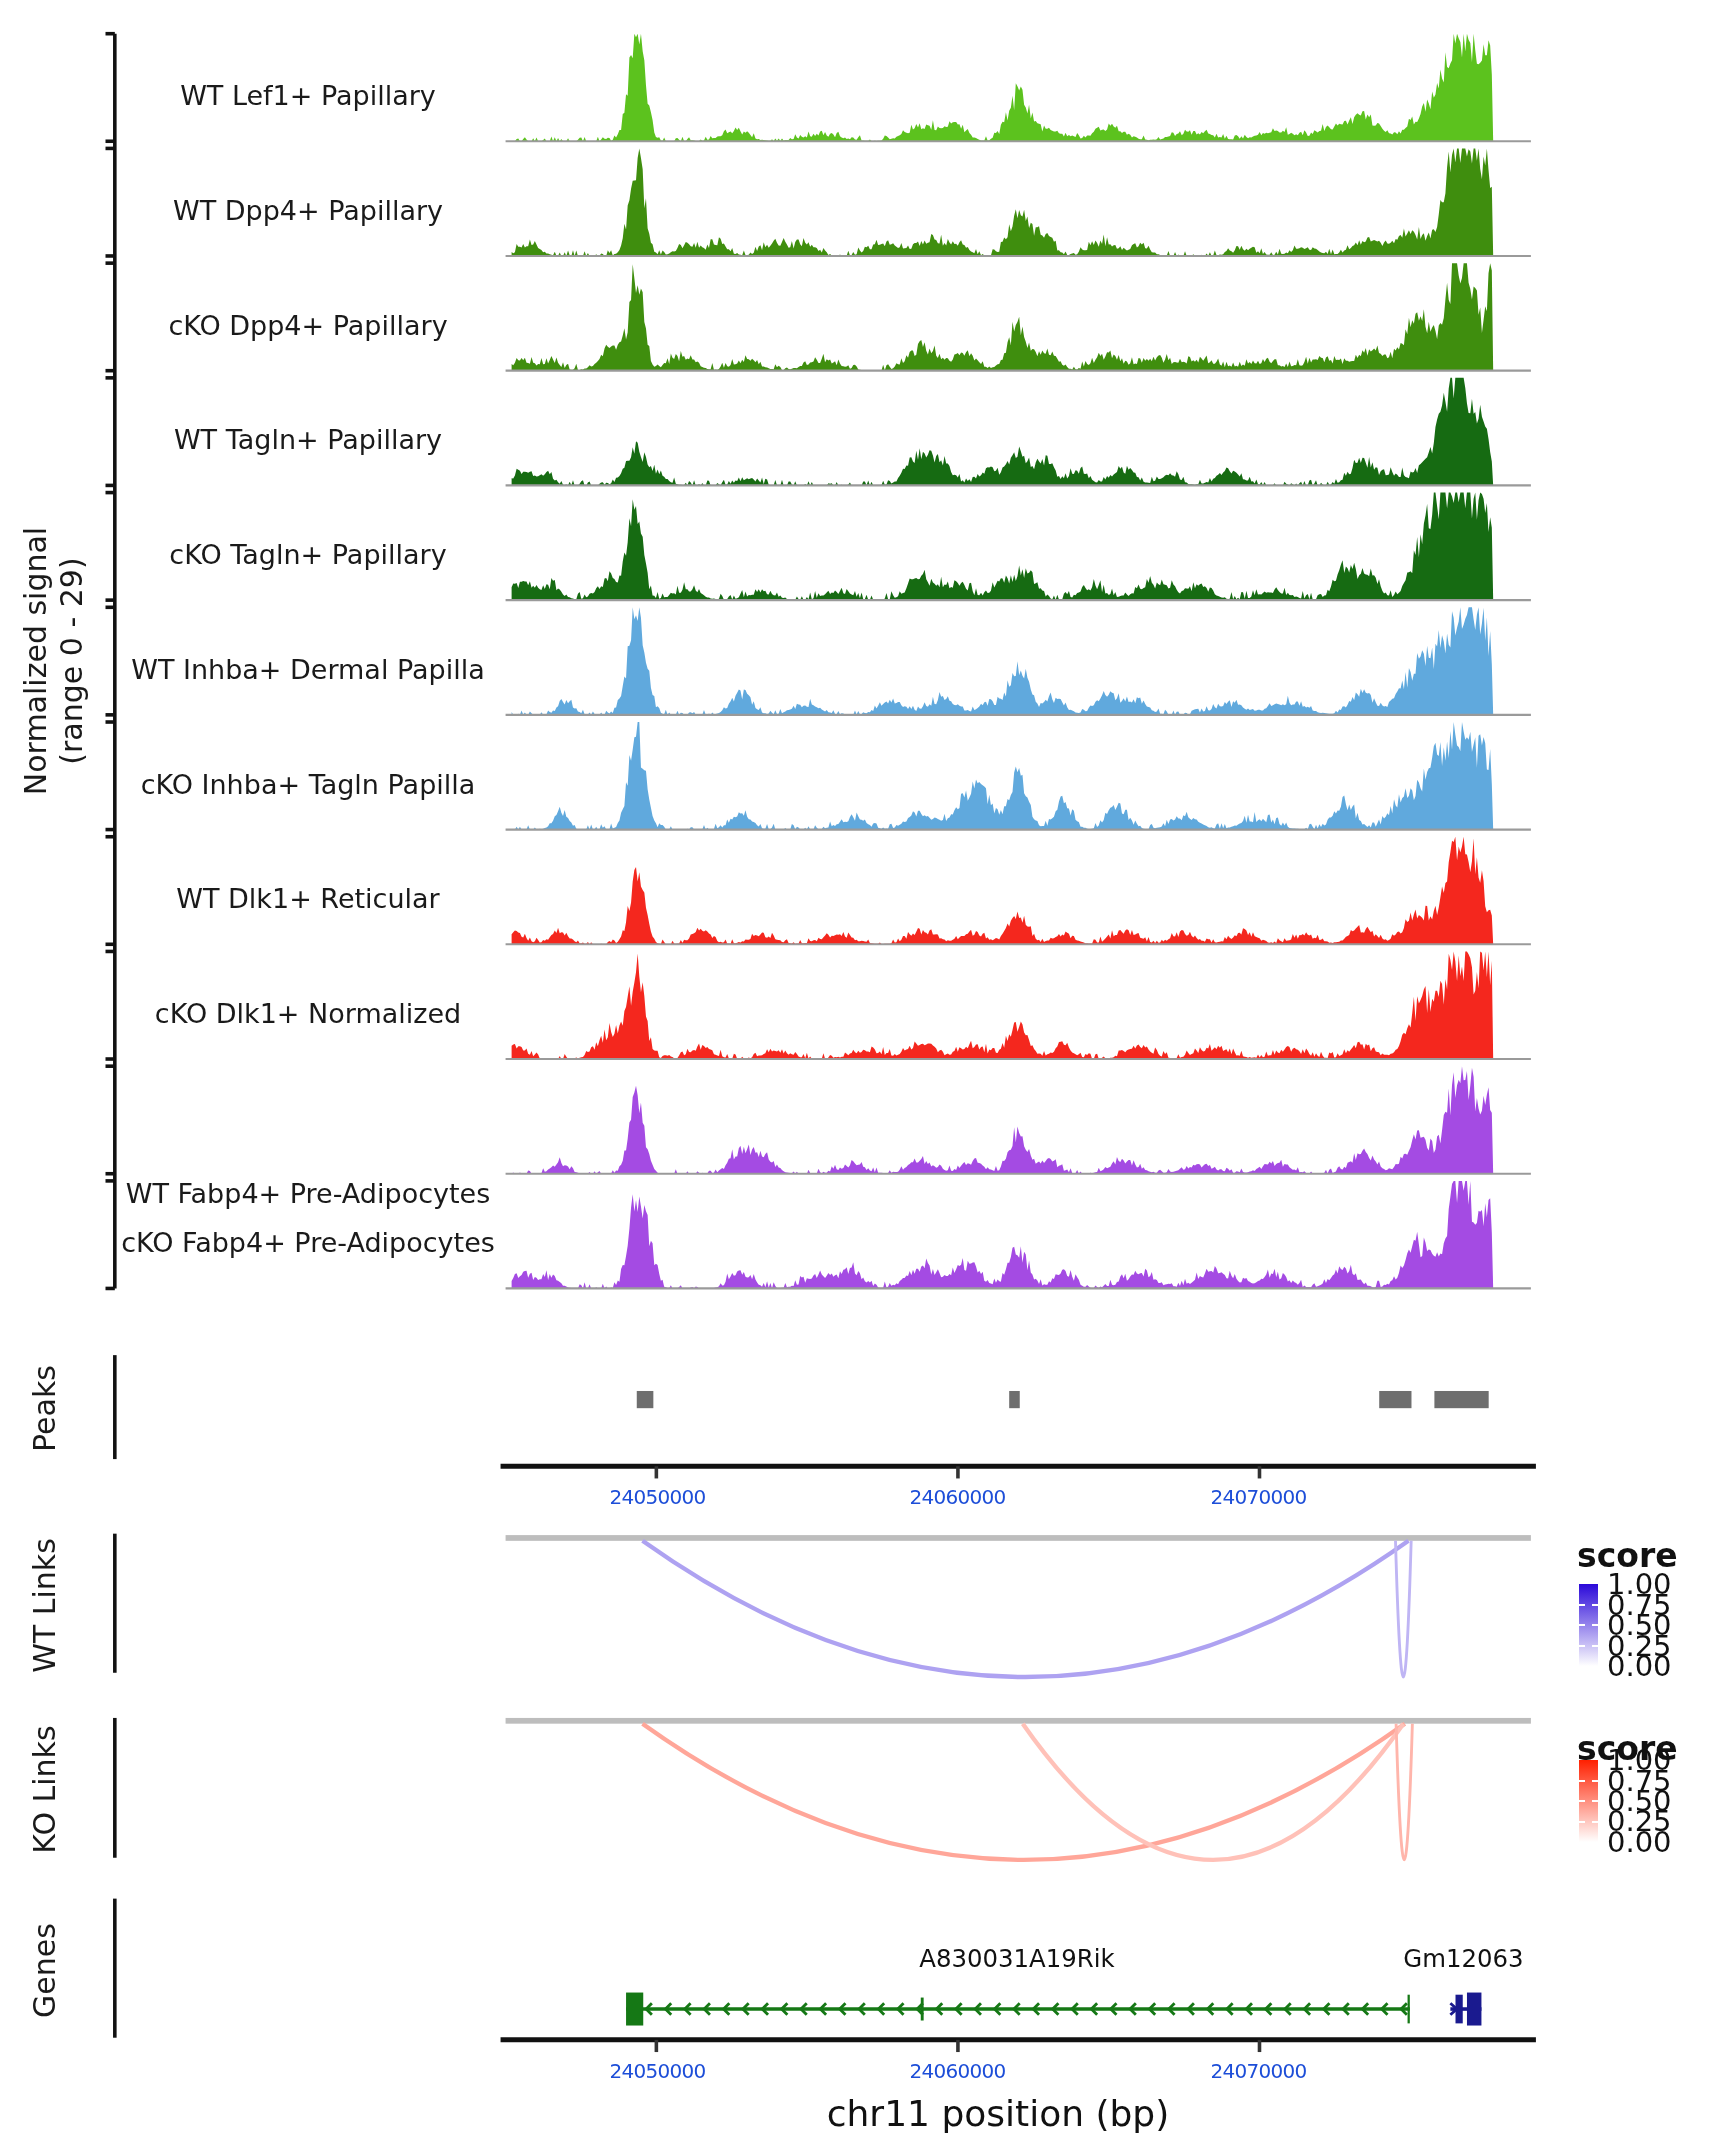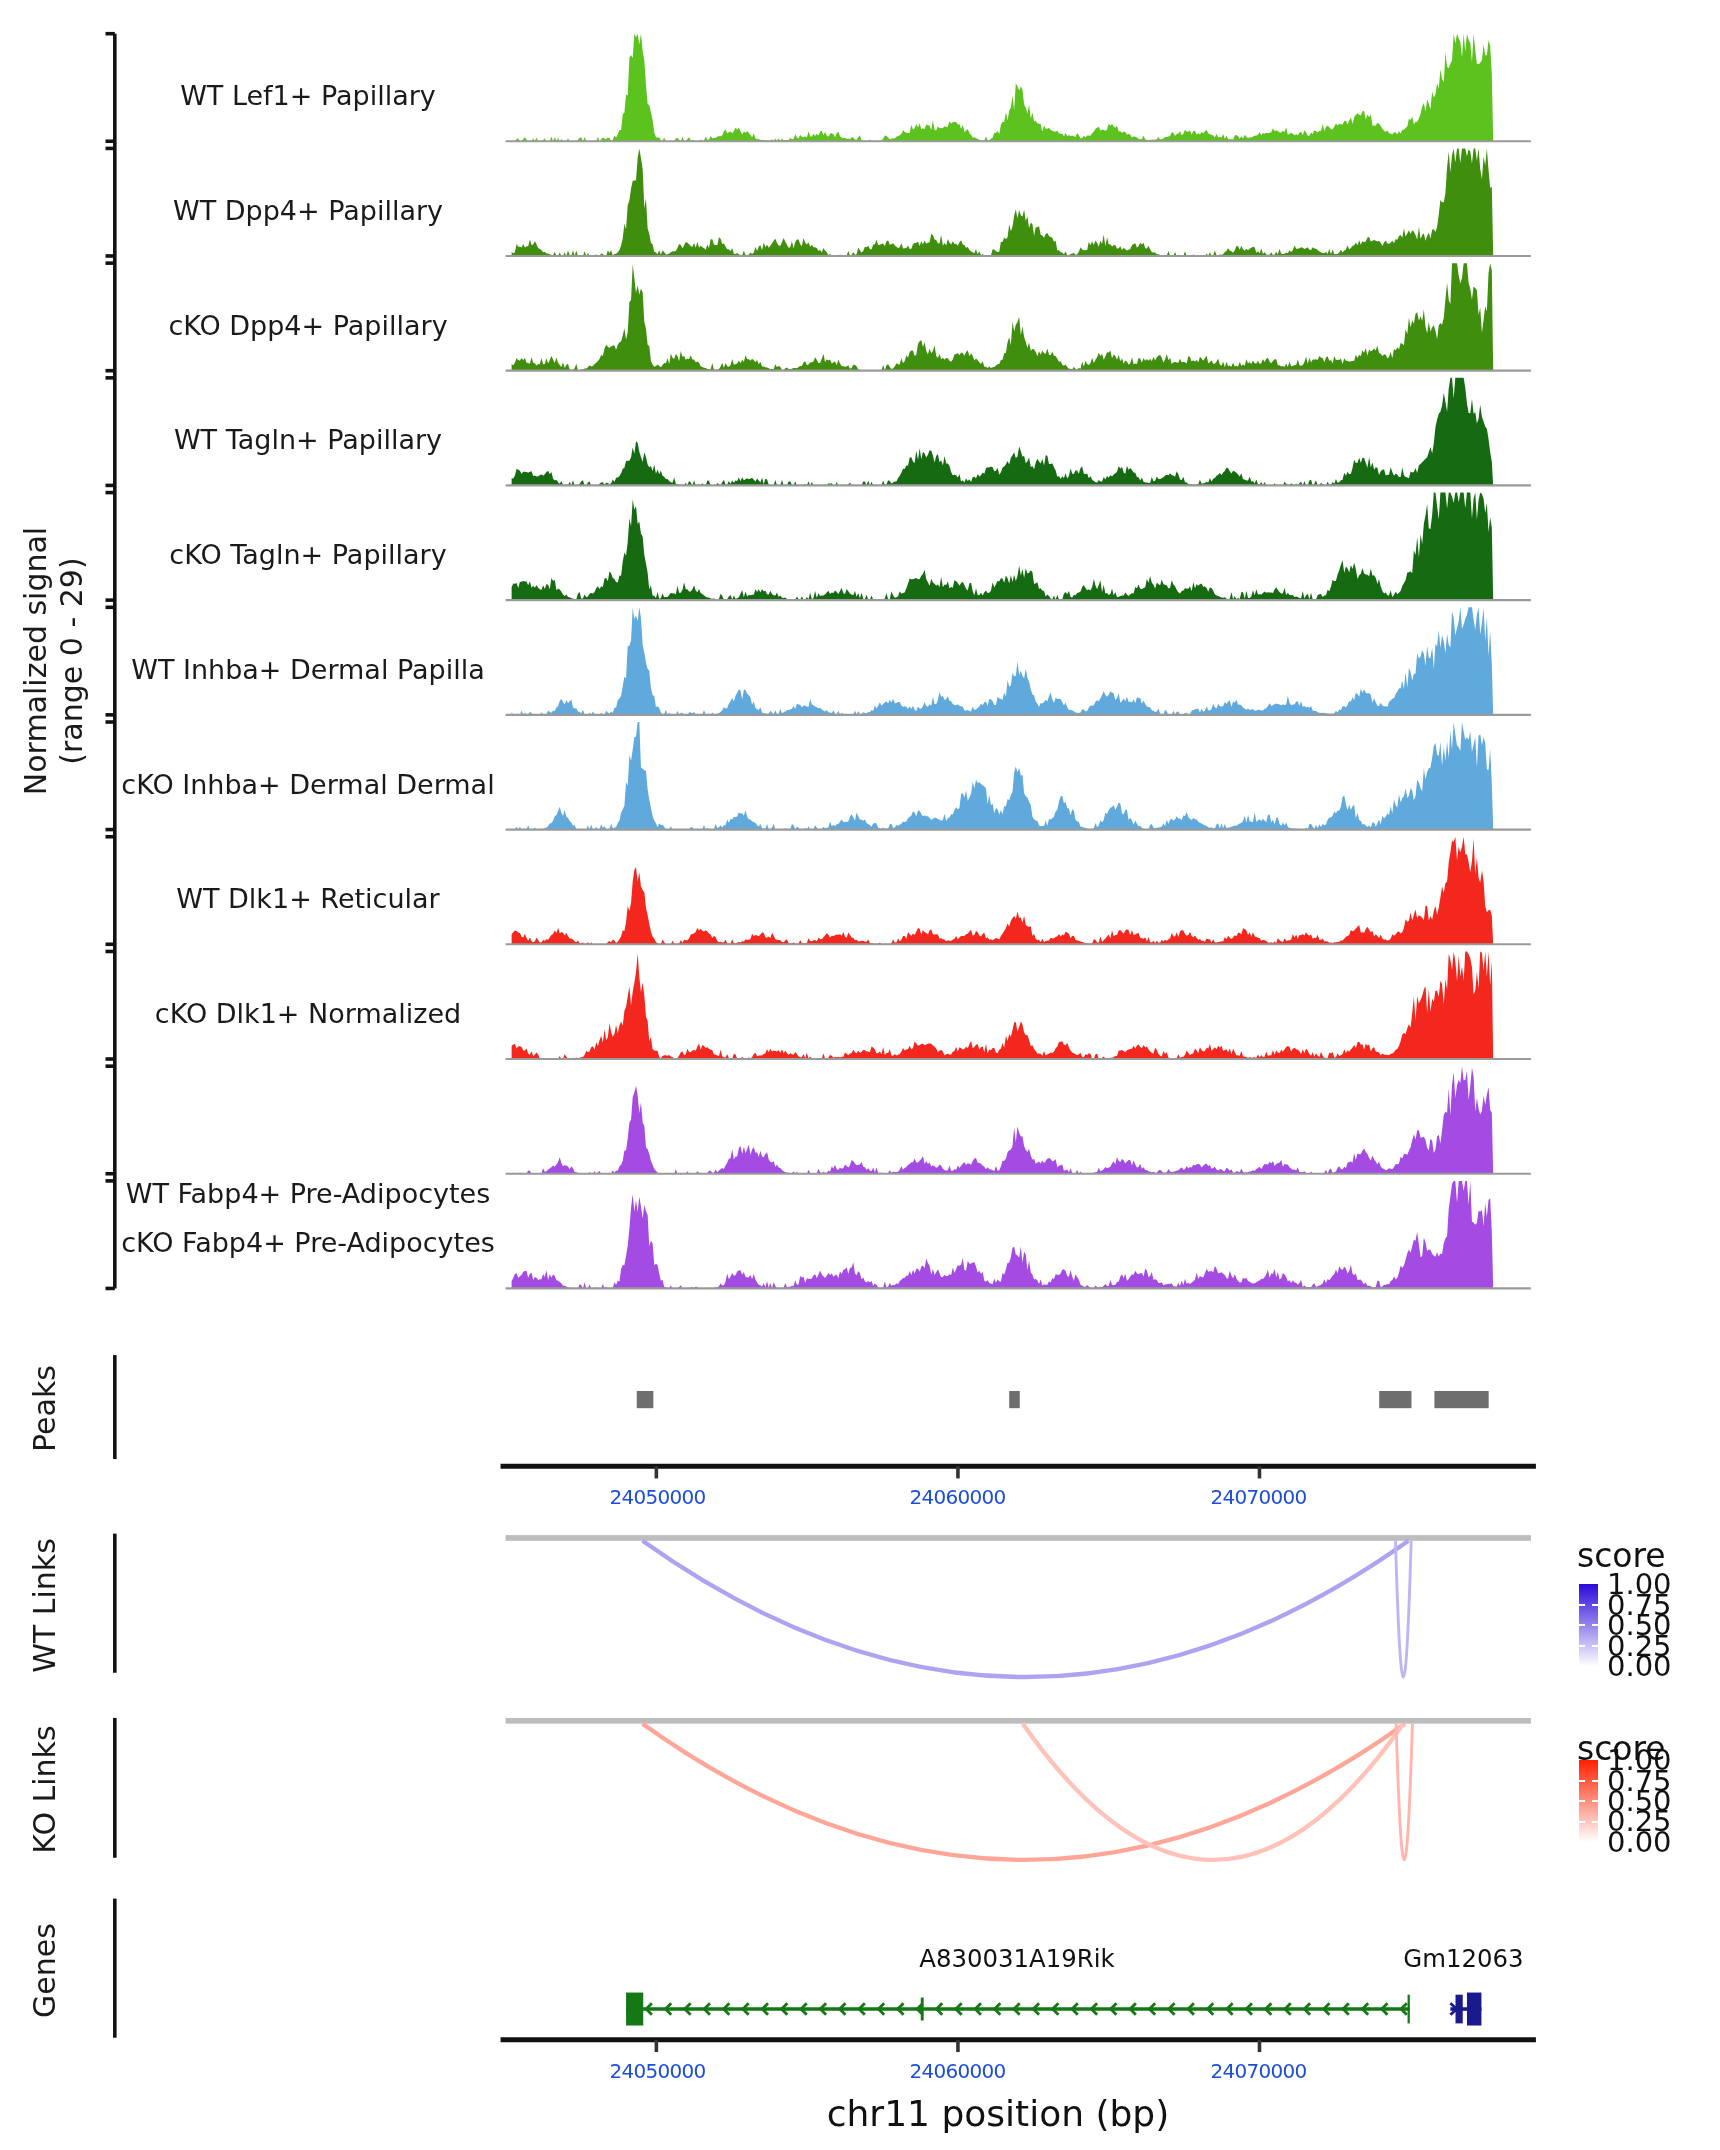--- a/index.html
+++ b/index.html
@@ -6,21 +6,21 @@
   #fig{position:relative;width:1721px;height:2151px;background:#fff;
        font-family:"DejaVu Sans","Liberation Sans",sans-serif;overflow:hidden;}
   #plot{position:absolute;left:0;top:0;}
   .lbl{position:absolute;color:#1a1a1a;}
   .track-label{width:430px;left:93px;text-align:center;font-size:27px;}
   .rot{transform:rotate(-90deg);transform-origin:center center;text-align:center;}
   .ylab{width:645px;left:-269px;font-size:30px;line-height:36px;}
   .seclab{width:358px;font-size:30px;}
   .ticklab{width:215px;text-align:center;font-size:20px;color:#1d4ed8;letter-spacing:-0.7px;}
   .xlabel{width:588px;text-align:center;font-size:36px;color:#111;}
-  .score-title{font-size:33px;color:#111;}
+  .score-title{font-size:33px;color:#111;font-weight:bold;}
   .legend-bar{position:absolute;width:18.6px;height:82px;}
   .legend-num{position:absolute;left:1607px;font-size:29px;line-height:24.4px;color:#111;}
   .genename{position:absolute;text-align:center;font-size:24.4px;color:#111;}
 </style>
 </head>
 <body>
 
 <div id="fig">
   <svg id="plot" width="1721" height="2151" viewBox="0 0 2400 3000">
       <g>
@@ -187,21 +187,21 @@
   <div class="lbl rot seclab" style="left:-135px;top:1588px;">WT Links</div>
   <div class="lbl rot seclab" style="left:-135px;top:1772px;">KO Links</div>
   <div class="lbl rot seclab" style="left:-135px;top:1953px;">Genes</div>
 
   <div class="lbl track-label" style="top:80px;">WT Lef1+ Papillary</div>
   <div class="lbl track-label" style="top:195px;">WT Dpp4+ Papillary</div>
   <div class="lbl track-label" style="top:310px;">cKO Dpp4+ Papillary</div>
   <div class="lbl track-label" style="top:424px;">WT Tagln+ Papillary</div>
   <div class="lbl track-label" style="top:539px;">cKO Tagln+ Papillary</div>
   <div class="lbl track-label" style="top:654px;">WT Inhba+ Dermal Papilla</div>
-  <div class="lbl track-label" style="top:769px;">cKO Inhba+ Dermal Dermal</div>
+  <div class="lbl track-label" style="top:769px;">cKO Inhba+ Tagln Papilla</div>
   <div class="lbl track-label" style="top:883px;">WT Dlk1+ Reticular</div>
   <div class="lbl track-label" style="top:998px;">cKO Dlk1+ Normalized</div>
   <div class="lbl track-label" style="top:1178px;">WT Fabp4+ Pre-Adipocytes</div>
   <div class="lbl track-label" style="top:1227px;">cKO Fabp4+ Pre-Adipocytes</div>
 
   <div class="lbl ticklab" style="left:550px;top:1485px;">24050000</div>
   <div class="lbl ticklab" style="left:850px;top:1485px;">24060000</div>
   <div class="lbl ticklab" style="left:1151px;top:1485px;">24070000</div>
 
   <div class="lbl score-title" style="left:1577px;top:1536px;">score</div>

